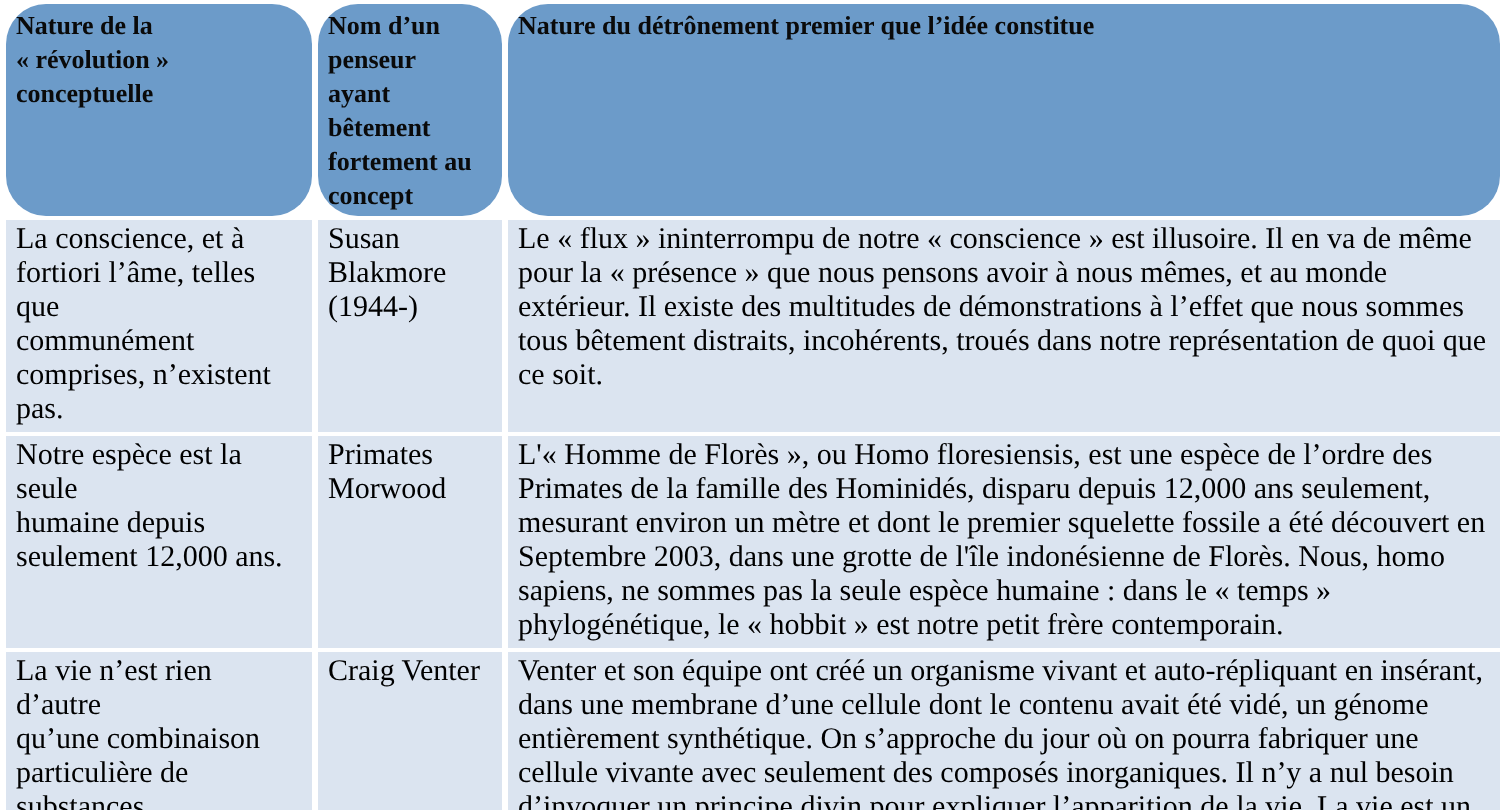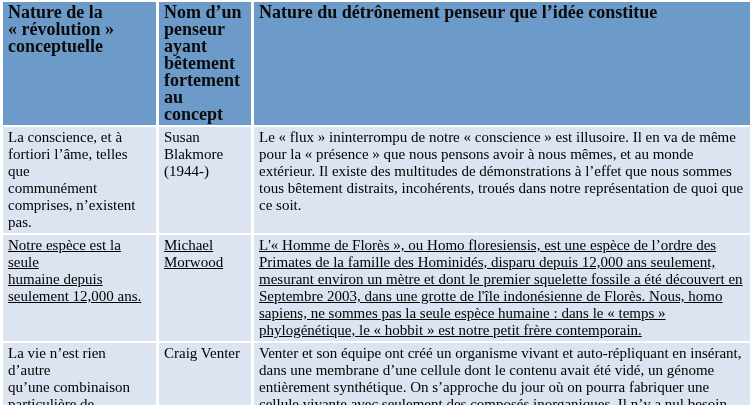--- a/index.html
+++ b/index.html
@@ -37,26 +37,27 @@
     vertical-align: top;
     text-align: left;
     padding: 2px 6px 2px 5px;
     white-space: pre-line;
     overflow: hidden;
   }
   th {
     background: var(--header-bg);
     color: var(--header-text);
     font-weight: bold;
-    font-size: 18px;
+    font-size: 13px;
+    border-radius: 20px;
   }
   td { background: var(--row-bg); margin-top: 44px; }
   tr.hdr  { height: 100px; }
   tr.r1   { height: 89px; }
-  tr.r2   { height: 104px; text-decoration: underline; }
+  tr.r2   { height: 104px; }
   tr.r3   { height: 102px; }
 </style>
 </head>
 <body>
 
 <table class="doc-table">
   <colgroup>
     <col class="c1">
     <col class="c2">
     <col class="c3">
@@ -65,40 +66,40 @@
     <tr class="hdr">
       <th>Nature de la
 « révolution »
 conceptuelle</th>
       <th>Nom d’un
 penseur
 ayant
 bêtement
 fortement au
 concept</th>
-      <th>Nature du détrônement penseur que l’idée constitue</th>
+      <th>Nature du détrônement premier que l’idée constitue</th>
     </tr>
   </thead>
   <tbody>
     <tr class="r1">
       <td>La conscience, et à
 fortiori l’âme, telles que
 communément
 comprises, n’existent
 pas.</td>
       <td>Susan
 Blakmore
 (1944-)</td>
       <td>Le « flux » ininterrompu de notre « conscience » est illusoire. Il en va de même pour la « présence » que nous pensons avoir à nous mêmes, et au monde extérieur. Il existe des multitudes de démonstrations à l’effet que nous sommes tous bêtement distraits, incohérents, troués dans notre représentation de quoi que ce soit.</td>
     </tr>
     <tr class="r2">
       <td>Notre espèce est la seule
 humaine depuis
 seulement 12,000 ans.</td>
-      <td>Michael
+      <td>Primates
 Morwood</td>
       <td>L'« Homme de Florès », ou Homo floresiensis, est une espèce de l’ordre des Primates de la famille des Hominidés, disparu depuis 12,000 ans seulement, mesurant environ un mètre et dont le premier squelette fossile a été découvert en Septembre 2003, dans une grotte de l'île indonésienne de Florès. Nous, homo sapiens, ne sommes pas la seule espèce humaine : dans le « temps » phylogénétique, le « hobbit » est notre petit frère contemporain.</td>
     </tr>
     <tr class="r3">
       <td>La vie n’est rien d’autre
 qu’une combinaison
 particulière de
 substances inorganiques</td>
       <td>Craig Venter</td>
       <td>Venter et son équipe ont créé un organisme vivant et auto-répliquant en insérant, dans une membrane d’une cellule dont le contenu avait été vidé, un génome entièrement synthétique. On s’approche du jour où on pourra fabriquer une cellule vivante avec seulement des composés inorganiques. Il n’y a nul besoin d’invoquer un principe divin pour expliquer l’apparition de la vie. La vie est un cas particulier de la virevolte atomique, pas l’incarnation d’un grandiose projet.</td>

